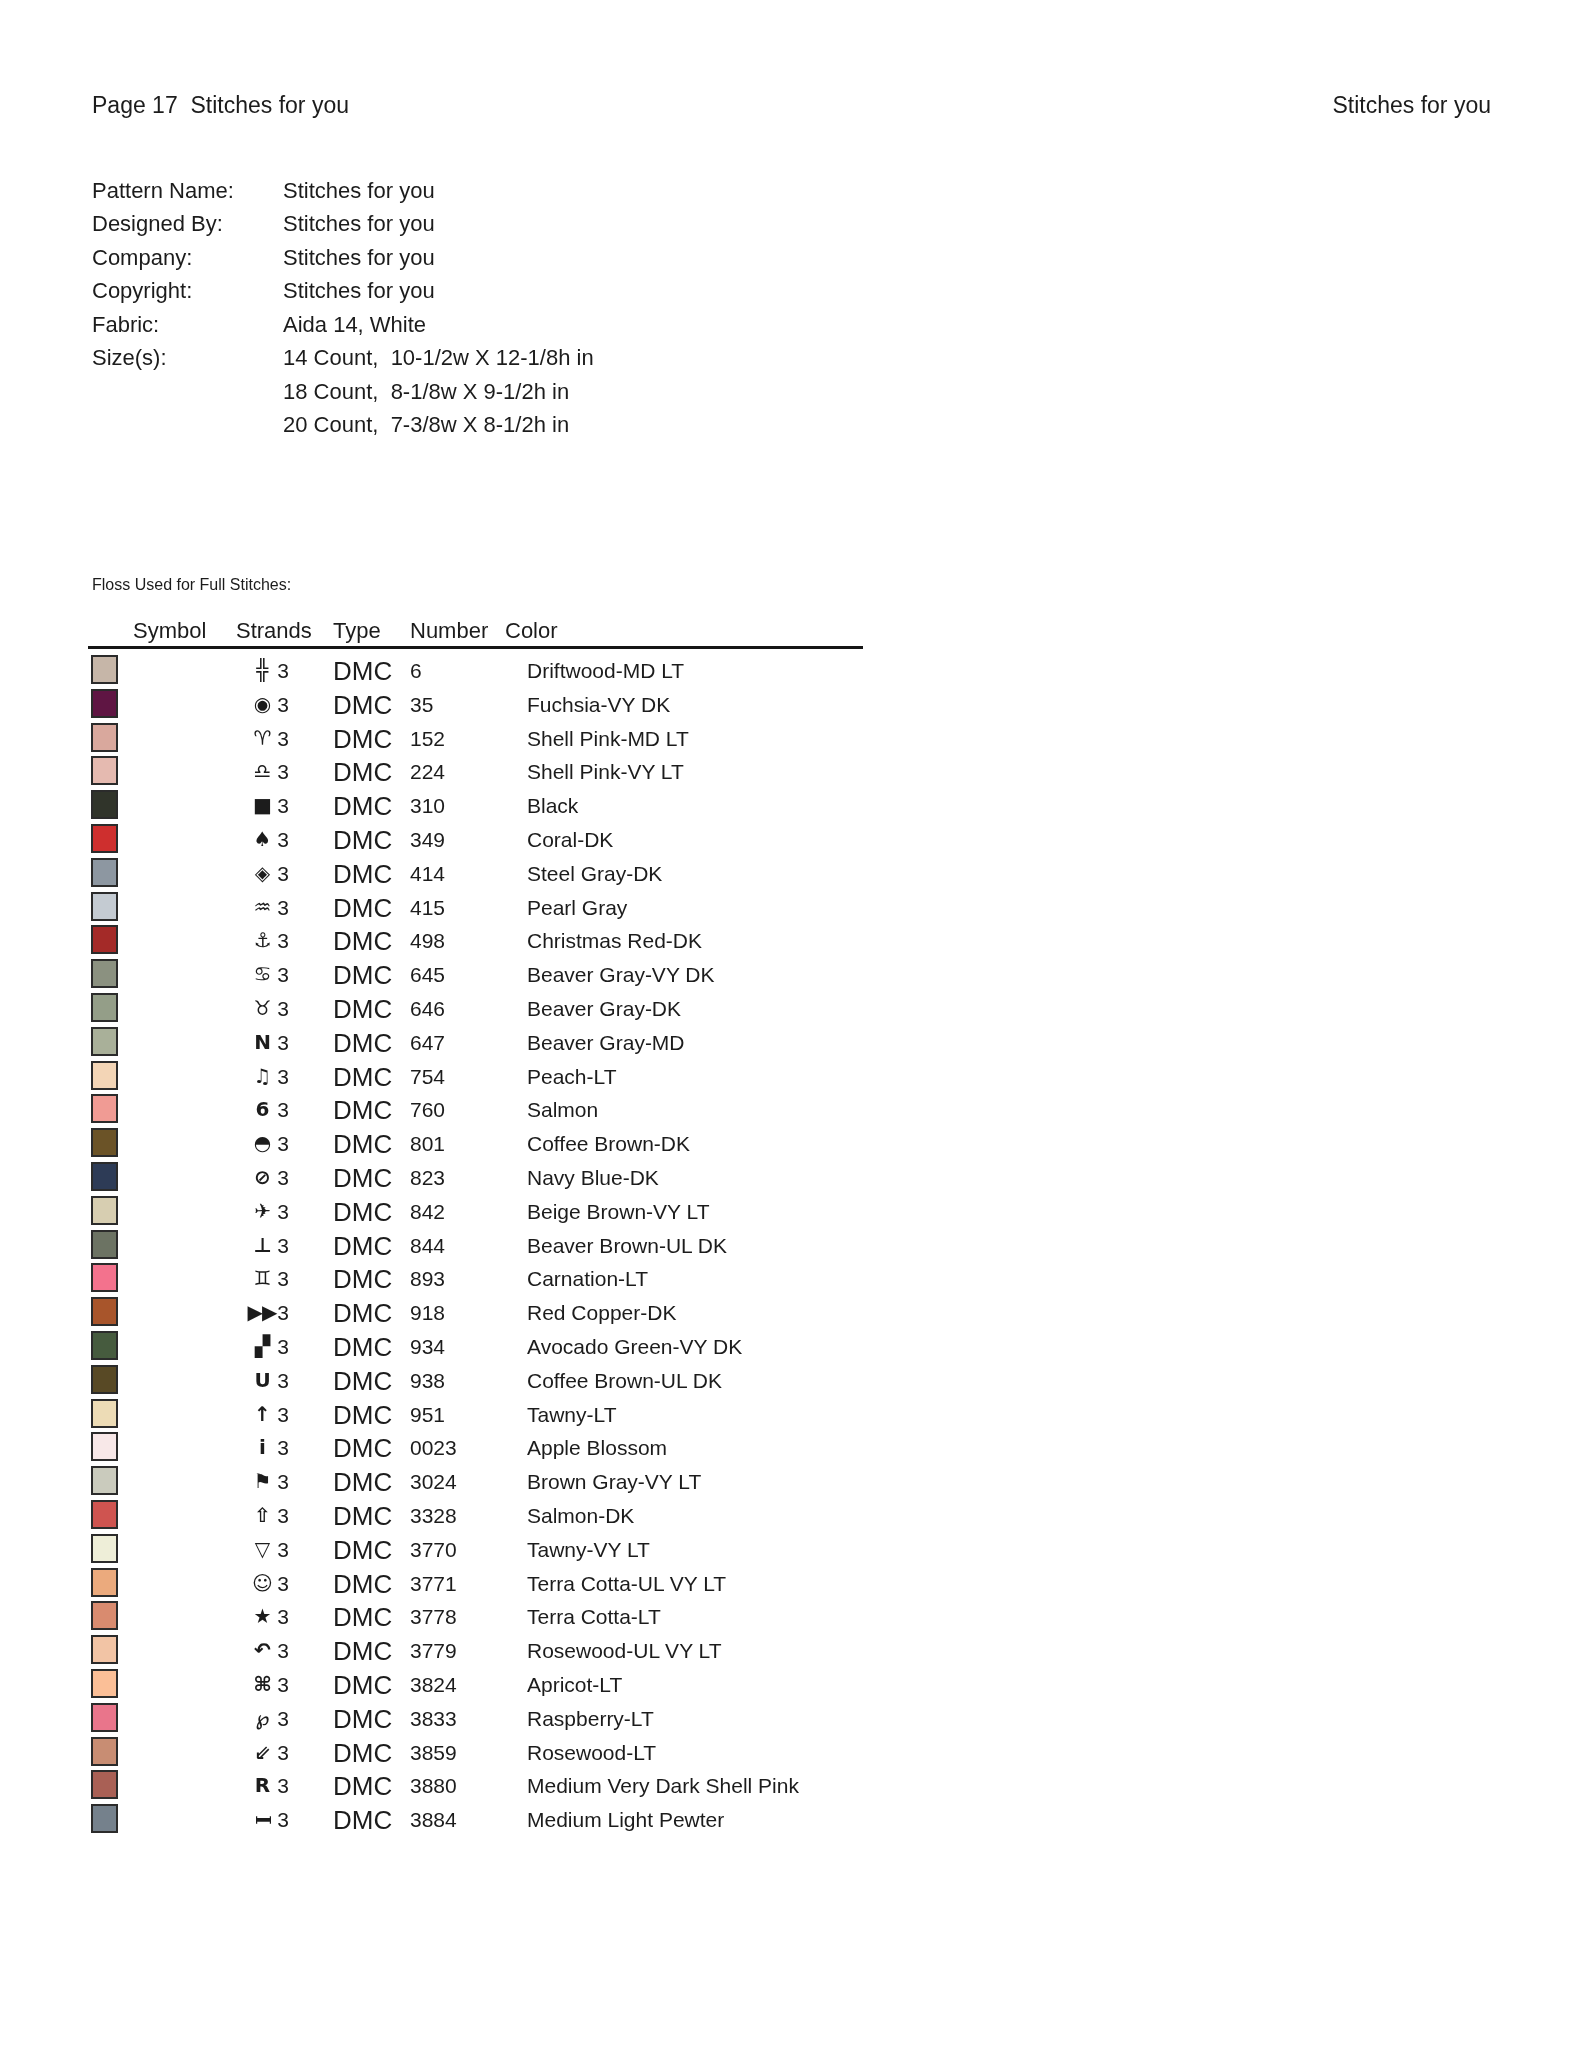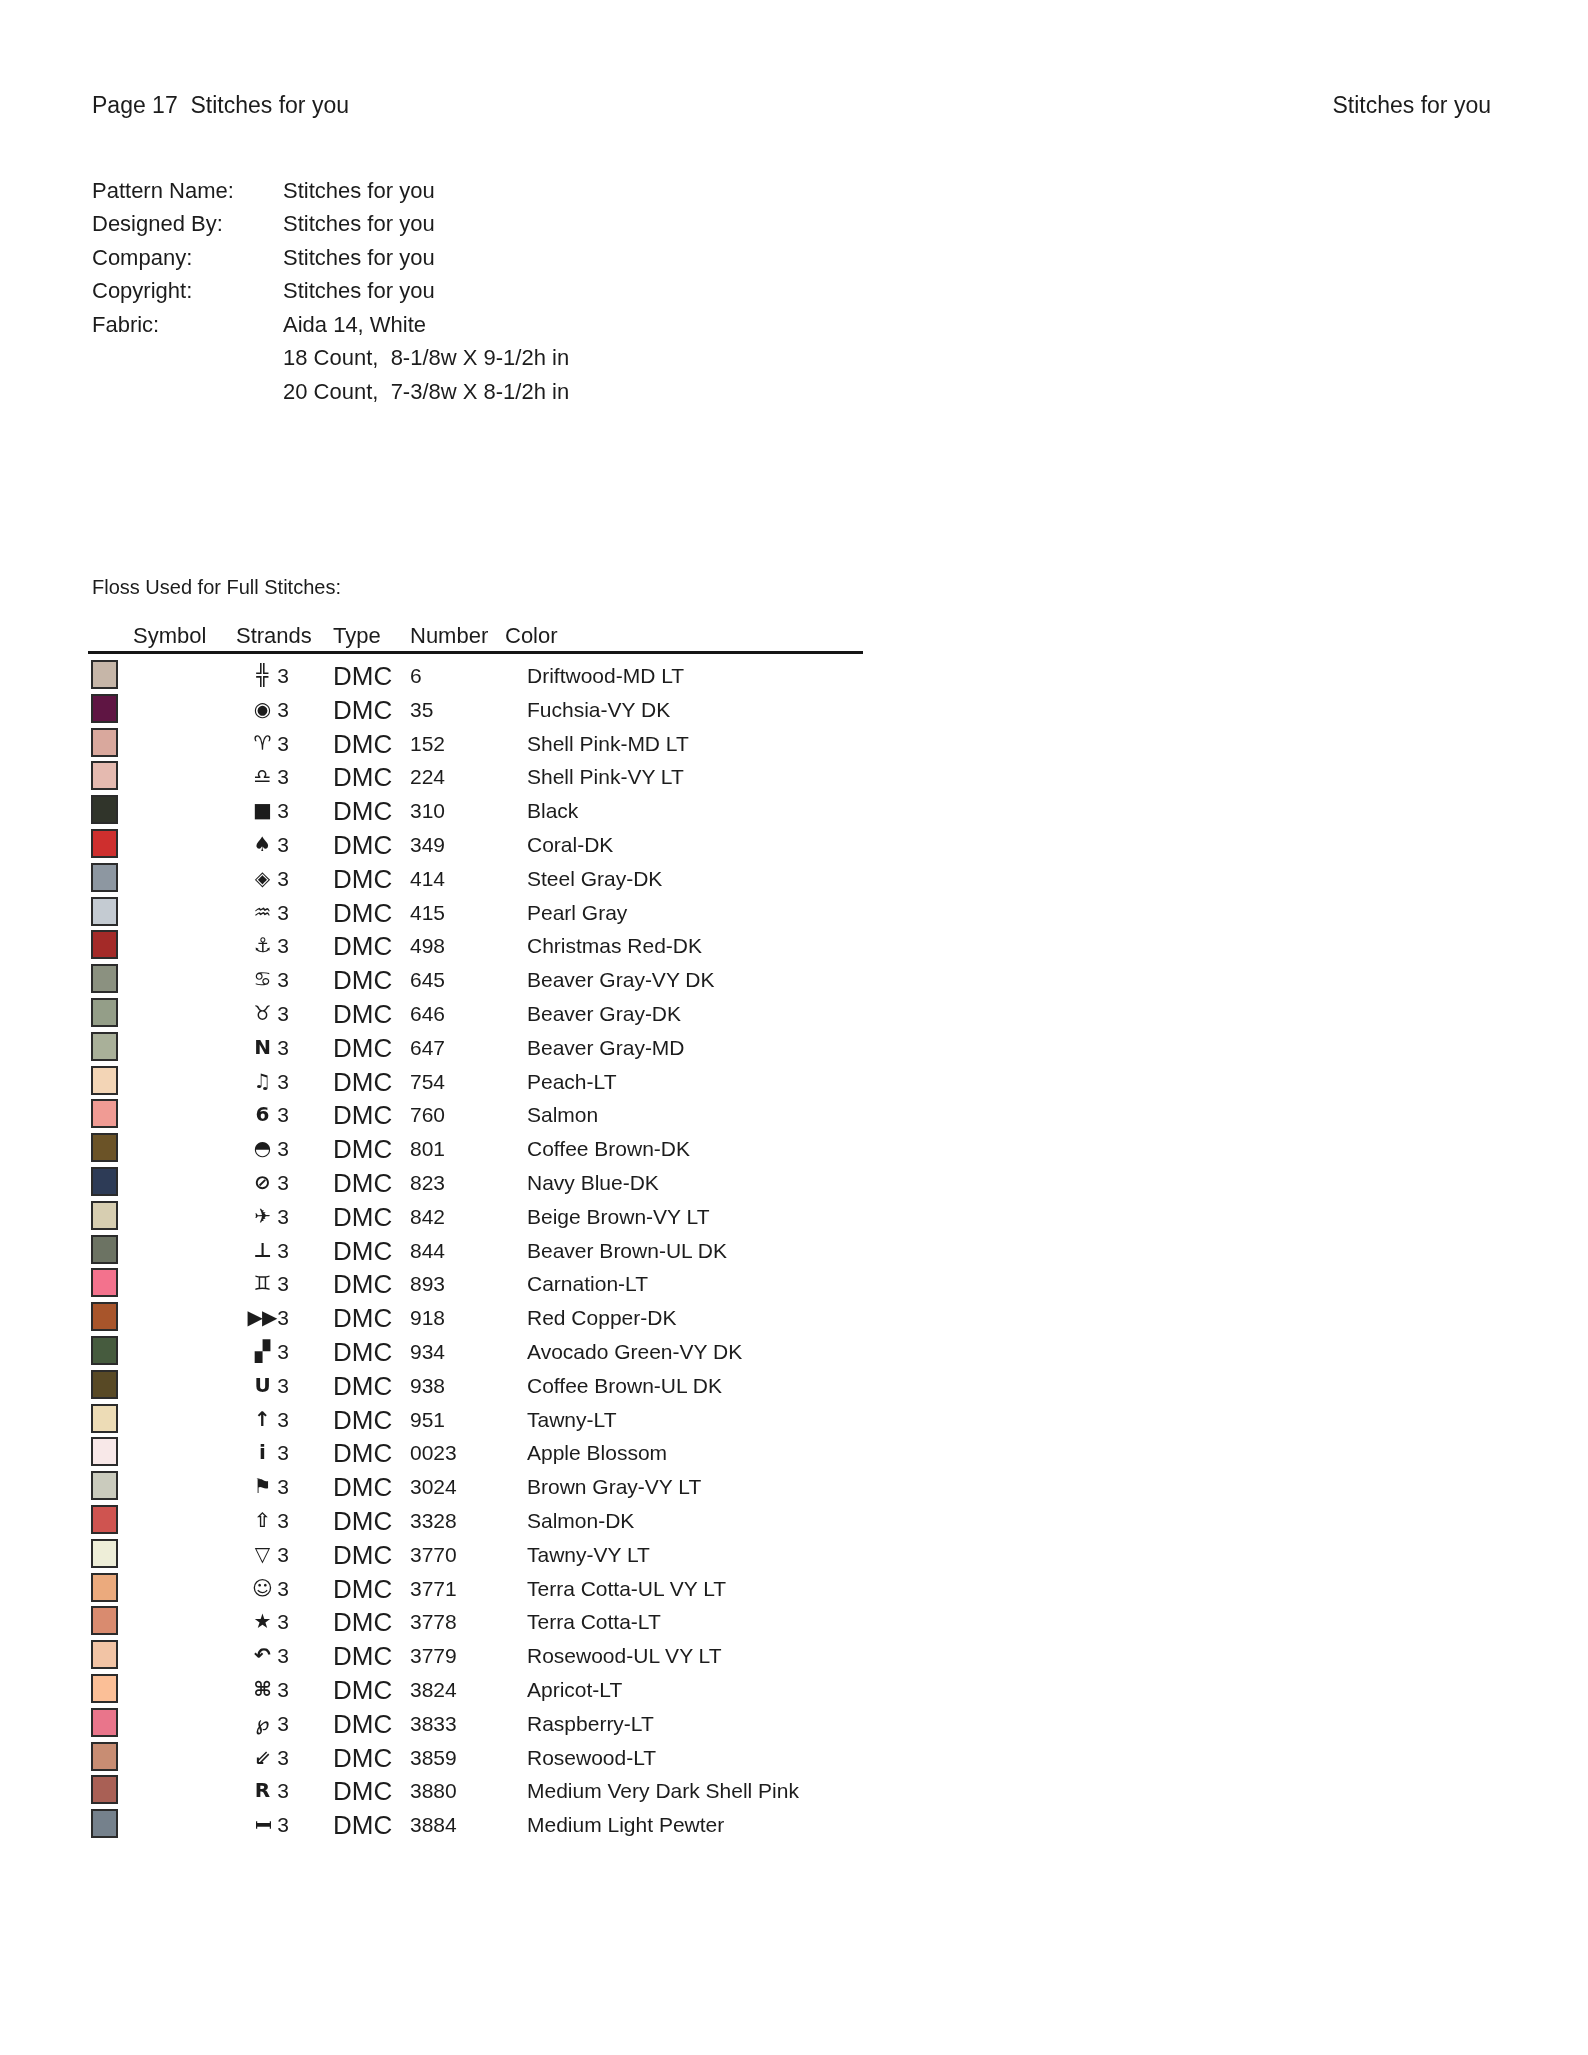--- a/index.html
+++ b/index.html
@@ -9,21 +9,21 @@
   }
   .hdr-left{position:absolute;left:92px;top:92px;font-size:23px;white-space:pre}
   .hdr-right{position:absolute;right:97px;top:92px;font-size:23px;white-space:pre}
 
   .info{position:absolute;left:92px;top:170px}
   .info-row{display:flex;height:33.5px;align-items:flex-end}
   .info-label{width:191px;font-size:22px;flex:0 0 auto}
   .info-value{font-size:22px;white-space:pre}
 
   .floss{position:absolute;left:88px;top:576px;width:800px}
-  .floss-title{font-size:20px;margin-left:4px}
+  .floss-title{font-size:16px;margin-left:4px}
   .cols{position:relative;height:26px;margin-top:24px;font-size:22px}
   .cols span{position:absolute;top:0}
   .col-symbol{left:45px}
   .col-strands{left:148px}
   .col-type{left:245px}
   .col-number{left:322px}
   .col-color{left:417px}
   .rule{width:775px;height:3px;background:#161616;margin-top:2px}
 
   .rows{position:relative;margin-top:6px}
@@ -65,20 +65,24 @@
       <div class="info-label">Copyright:</div>
       <div class="info-value">Stitches for you</div>
     </div>
 
     <div class="info-row">
       <div class="info-label">Fabric:</div>
       <div class="info-value">Aida 14, White</div>
     </div>
 
 
+    <div class="info-row">
+      <div class="info-label">Size(s):</div>
+      <div class="info-value">14 Count,  10-1/2w X 12-1/8h in</div>
+    </div>
 
 
     <div class="info-row">
       <div class="info-label"></div>
       <div class="info-value">18 Count,  8-1/8w X 9-1/2h in</div>
     </div>
 
     <div class="info-row">
       <div class="info-label"></div>
       <div class="info-value">20 Count,  7-3/8w X 8-1/2h in</div>

